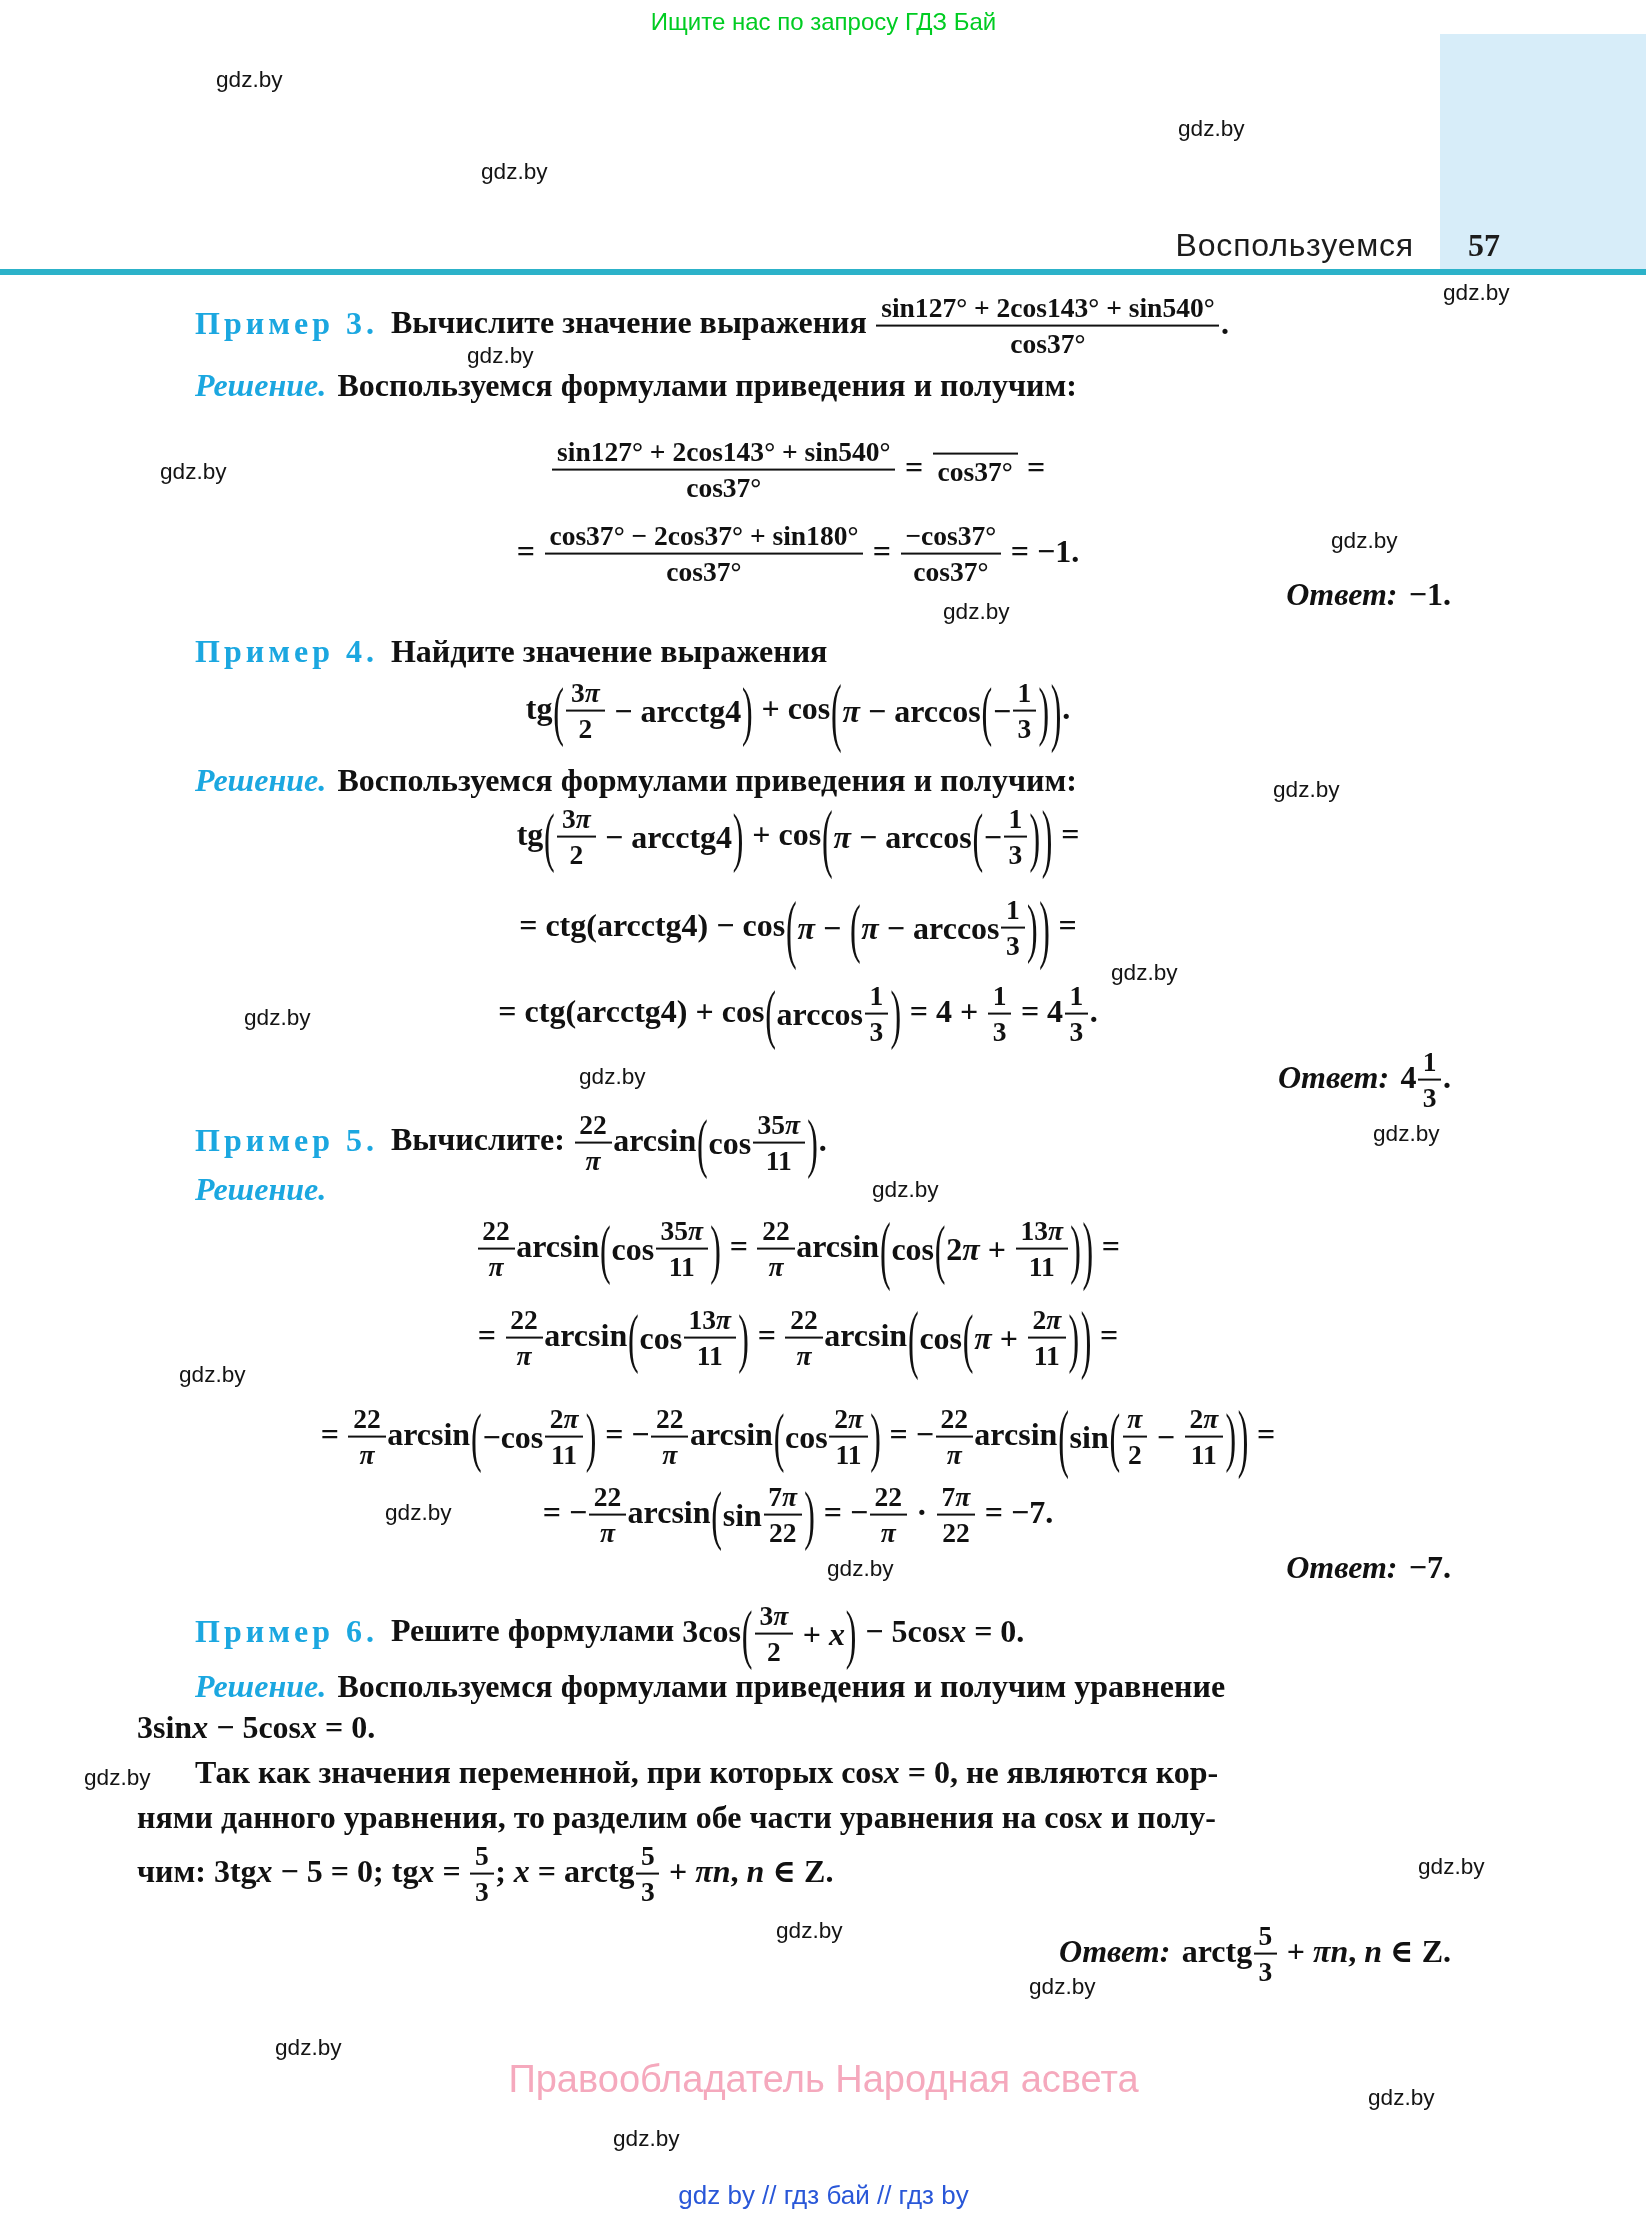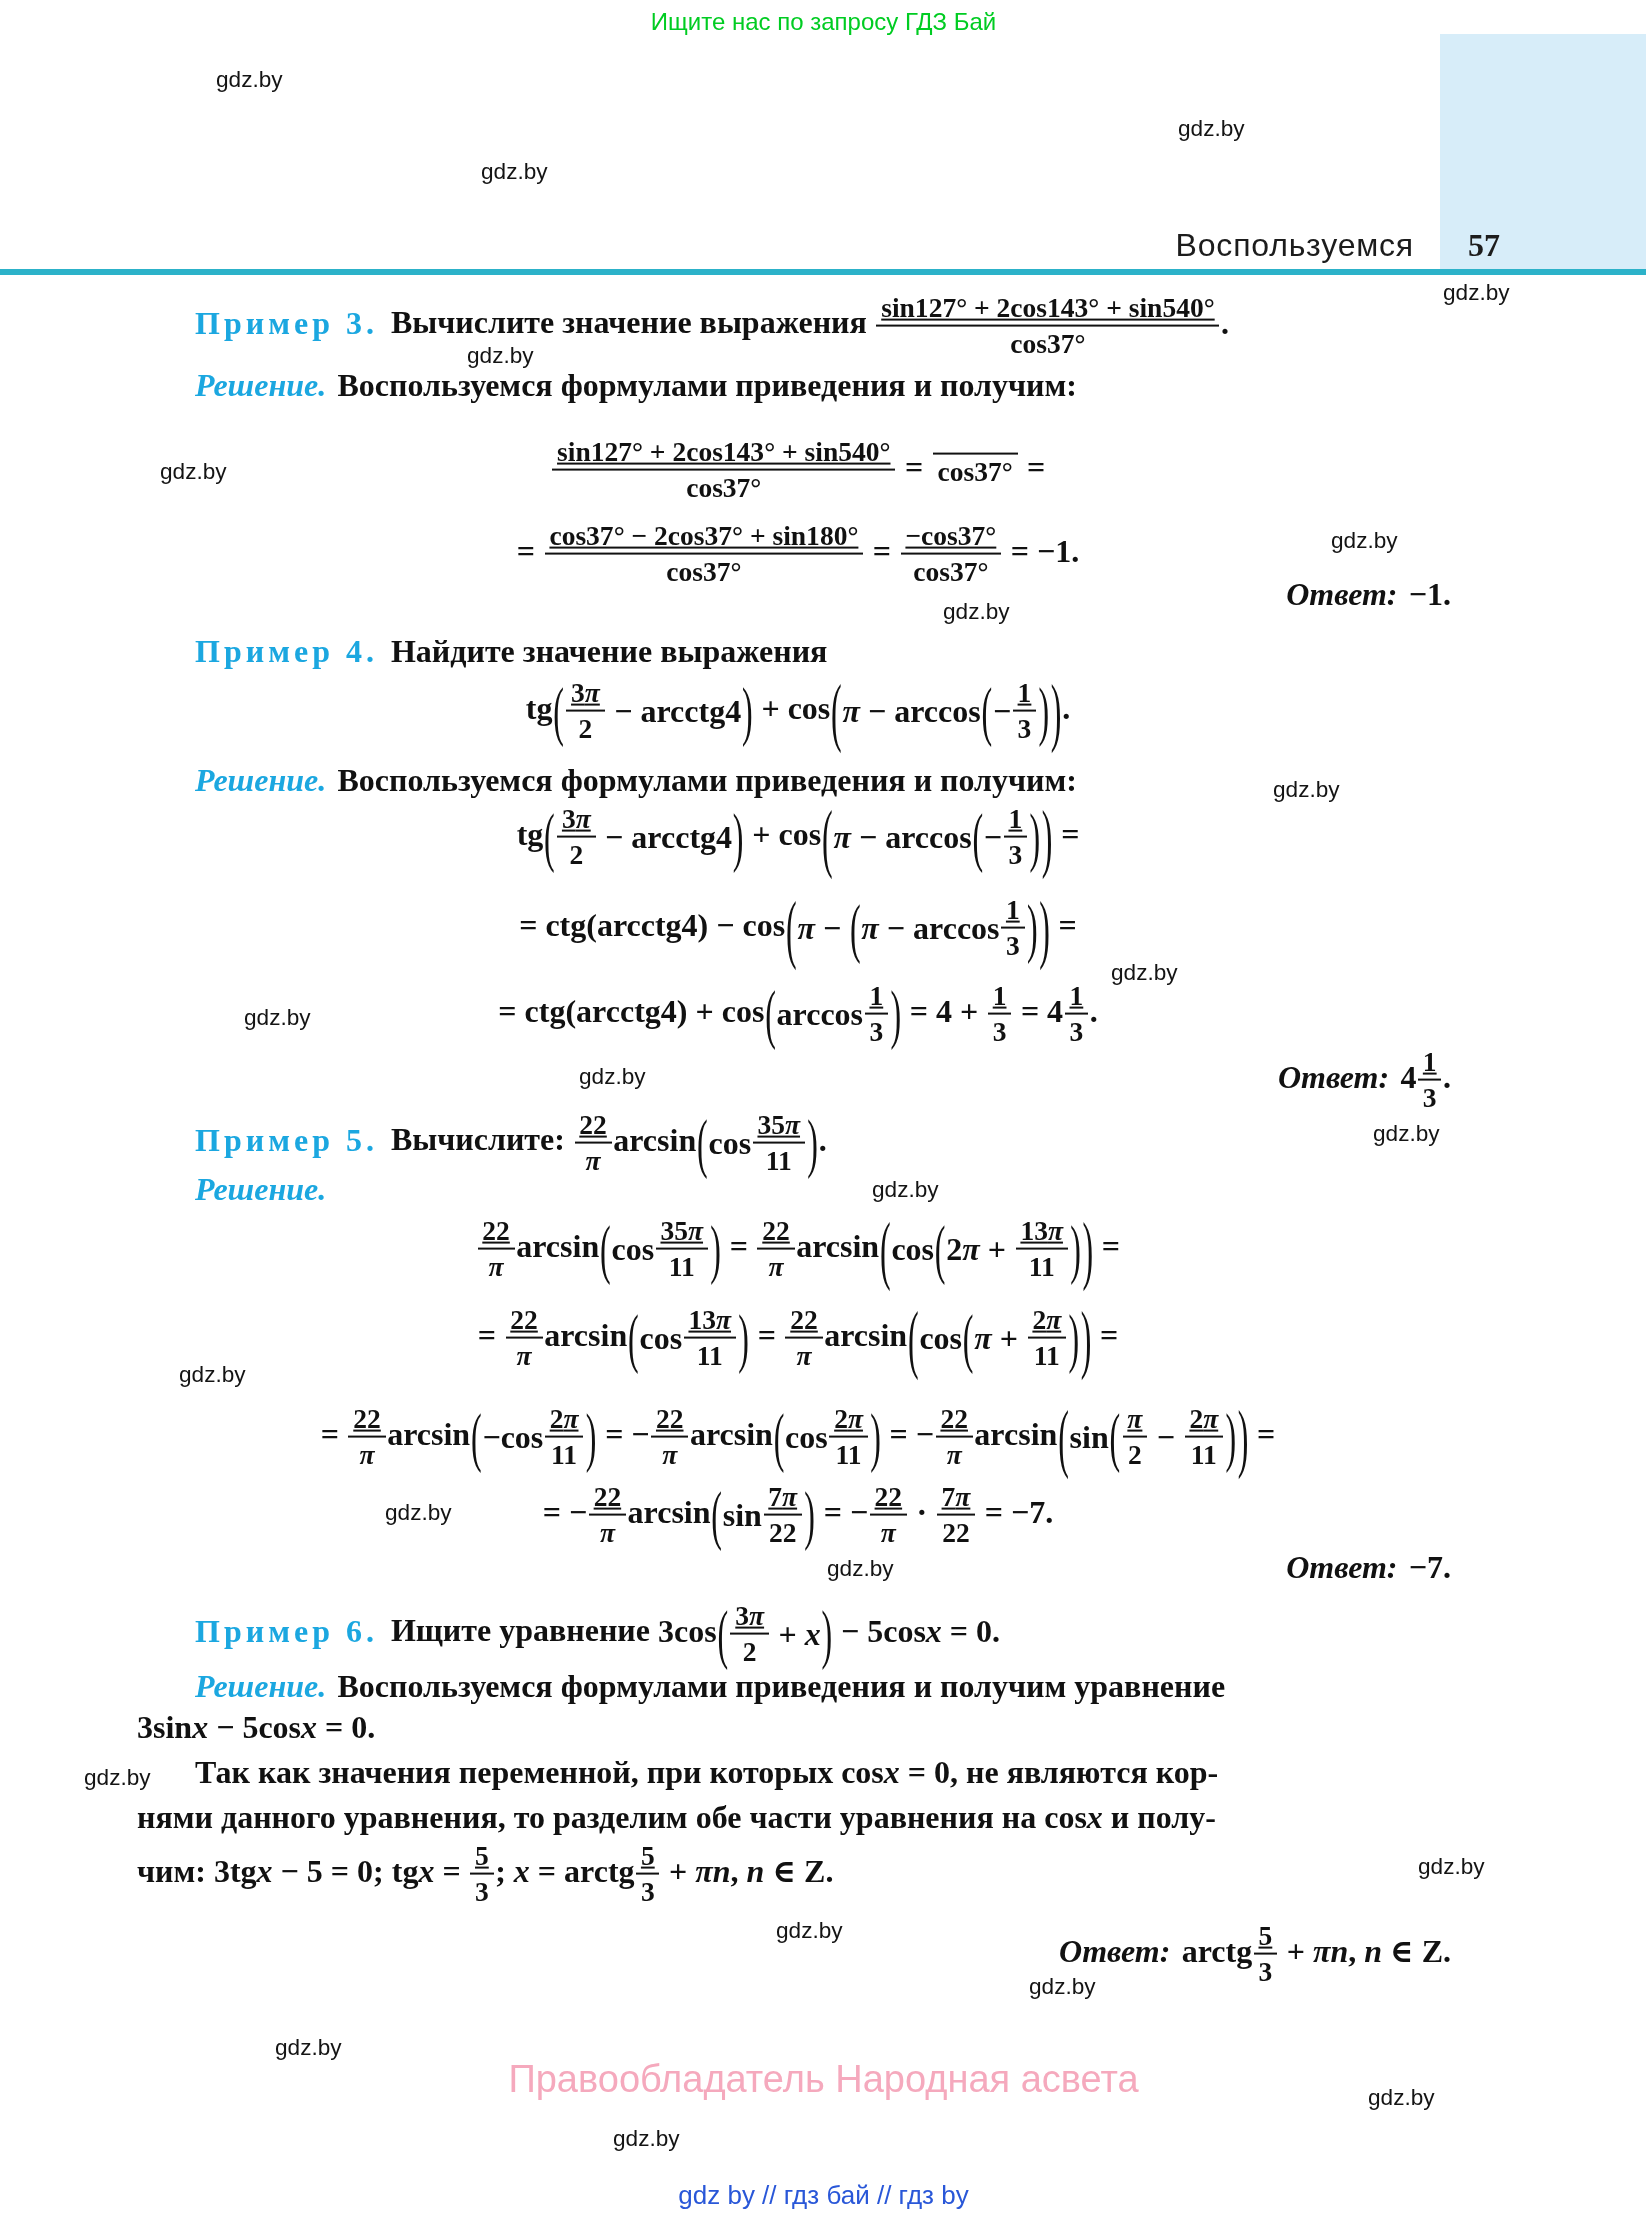--- a/index.html
+++ b/index.html
@@ -29,21 +29,21 @@
   .lbl{color:#1ba7e0;letter-spacing:4px;margin-right:13px;}
   .sol{color:#1ba7e0;font-style:italic;margin-right:11.3px;}
   .answ{font-style:italic;margin-right:11.3px;}
   .txt{}
   i{font-style:italic;}
 
   
   .m{white-space:pre;}
   .frac{display:inline-flex;flex-direction:column;vertical-align:middle;text-align:center;
         font-size:0.86em;line-height:1.12;margin:0 1.6px;}
-  .fn{display:block;padding:0 4.8px 1.6px;text-decoration:underline;}
+  .fn{display:block;padding:0 4.8px 1.6px;}
   .fd{display:block;border-top:2.4px solid currentColor;padding:1.6px 4.8px 0;}
   .grp{display:inline-flex;align-items:center;vertical-align:middle;}
   .gi{display:inline-flex;align-items:center;white-space:pre;}
   .bp{display:inline-block;font-weight:400;transform:scaleY(1.45);padding:0 0.8px;}
   .grp:has(.frac)>.bp{transform:scaleY(2.05);}
   .grp:has(.gi .grp)>.bp{transform:scaleY(2.4);}
 
   
   .pink{position:absolute;top:2079px;left:0;width:100%;text-align:center;transform:translateY(-50%);
         font-family:"Liberation Sans","DejaVu Sans",sans-serif;font-weight:400;
@@ -114,21 +114,21 @@
 
   <div class="line indent" style="top:1189px"><span class="sol">Решение.</span></div>
 
   <div class="line center" style="top:1249px"><span class="m"><span class="frac"><span class="fn">22</span><span class="fd"><i>π</i></span></span>arcsin<span class="grp"><span class="bp">(</span><span class="gi">cos<span class="frac"><span class="fn">35<i>π</i></span><span class="fd">11</span></span></span><span class="bp">)</span></span> = <span class="frac"><span class="fn">22</span><span class="fd"><i>π</i></span></span>arcsin<span class="grp"><span class="bp">(</span><span class="gi">cos<span class="grp"><span class="bp">(</span><span class="gi">2<i>π</i> + <span class="frac"><span class="fn">13<i>π</i></span><span class="fd">11</span></span></span><span class="bp">)</span></span></span><span class="bp">)</span></span> =</span></div>
   <div class="line center" style="top:1338px"><span class="m">= <span class="frac"><span class="fn">22</span><span class="fd"><i>π</i></span></span>arcsin<span class="grp"><span class="bp">(</span><span class="gi">cos<span class="frac"><span class="fn">13<i>π</i></span><span class="fd">11</span></span></span><span class="bp">)</span></span> = <span class="frac"><span class="fn">22</span><span class="fd"><i>π</i></span></span>arcsin<span class="grp"><span class="bp">(</span><span class="gi">cos<span class="grp"><span class="bp">(</span><span class="gi"><i>π</i> + <span class="frac"><span class="fn">2<i>π</i></span><span class="fd">11</span></span></span><span class="bp">)</span></span></span><span class="bp">)</span></span> =</span></div>
   <div class="line center" style="top:1437px"><span class="m">= <span class="frac"><span class="fn">22</span><span class="fd"><i>π</i></span></span>arcsin<span class="grp"><span class="bp">(</span><span class="gi">−cos<span class="frac"><span class="fn">2<i>π</i></span><span class="fd">11</span></span></span><span class="bp">)</span></span> = −<span class="frac"><span class="fn">22</span><span class="fd"><i>π</i></span></span>arcsin<span class="grp"><span class="bp">(</span><span class="gi">cos<span class="frac"><span class="fn">2<i>π</i></span><span class="fd">11</span></span></span><span class="bp">)</span></span> = −<span class="frac"><span class="fn">22</span><span class="fd"><i>π</i></span></span>arcsin<span class="grp"><span class="bp">(</span><span class="gi">sin<span class="grp"><span class="bp">(</span><span class="gi"><span class="frac"><span class="fn"><i>π</i></span><span class="fd">2</span></span> − <span class="frac"><span class="fn">2<i>π</i></span><span class="fd">11</span></span></span><span class="bp">)</span></span></span><span class="bp">)</span></span> =</span></div>
   <div class="line center" style="top:1515px"><span class="m">= −<span class="frac"><span class="fn">22</span><span class="fd"><i>π</i></span></span>arcsin<span class="grp"><span class="bp">(</span><span class="gi">sin<span class="frac"><span class="fn">7<i>π</i></span><span class="fd">22</span></span></span><span class="bp">)</span></span> = −<span class="frac"><span class="fn">22</span><span class="fd"><i>π</i></span></span> · <span class="frac"><span class="fn">7<i>π</i></span><span class="fd">22</span></span> = −7.</span></div>
 
   <div class="line right" style="top:1567px"><span class="answ">Ответ:</span><span class="m">−7.</span></div>
 
-  <div class="line indent" style="top:1634px"><span class="lbl">Пример 6.</span><span class="txt">Ищите уравнение </span><span class="m">3cos<span class="grp"><span class="bp">(</span><span class="gi"><span class="frac"><span class="fn">3<i>π</i></span><span class="fd">2</span></span> + <i>x</i></span><span class="bp">)</span></span> − 5cos<i>x</i> = 0.</span></div>
+  <div class="line indent" style="top:1634px"><span class="lbl">Пример 6.</span><span class="txt">Решите формулами </span><span class="m">3cos<span class="grp"><span class="bp">(</span><span class="gi"><span class="frac"><span class="fn">3<i>π</i></span><span class="fd">2</span></span> + <i>x</i></span><span class="bp">)</span></span> − 5cos<i>x</i> = 0.</span></div>
 
   <div class="line indent" style="top:1686px"><span class="sol">Решение.</span><span class="txt">Воспользуемся формулами приведения и получим уравнение</span></div>
 
   <div class="line" style="top:1727px"><span class="m">3sin<i>x</i> − 5cos<i>x</i> = 0.</span></div>
 
   <div class="line indent" style="top:1772px"><span class="m">Так как значения переменной, при которых cos<i>x</i> = 0, не являются кор-</span></div>
   <div class="line" style="top:1817px"><span class="m">нями данного уравнения, то разделим обе части уравнения на cos<i>x</i> и полу-</span></div>
   <div class="line" style="top:1874px"><span class="m">чим: 3tg<i>x</i> − 5 = 0; tg<i>x</i> = <span class="frac"><span class="fn">5</span><span class="fd">3</span></span>; <i>x</i> = arctg<span class="frac"><span class="fn">5</span><span class="fd">3</span></span> + <i>π</i><i>n</i>, <i>n</i> ∈ Z.</span></div>
 
   <div class="line right" style="top:1954px"><span class="answ">Ответ:</span><span class="m">arctg<span class="frac"><span class="fn">5</span><span class="fd">3</span></span> + <i>π</i><i>n</i>, <i>n</i> ∈ Z.</span></div>

